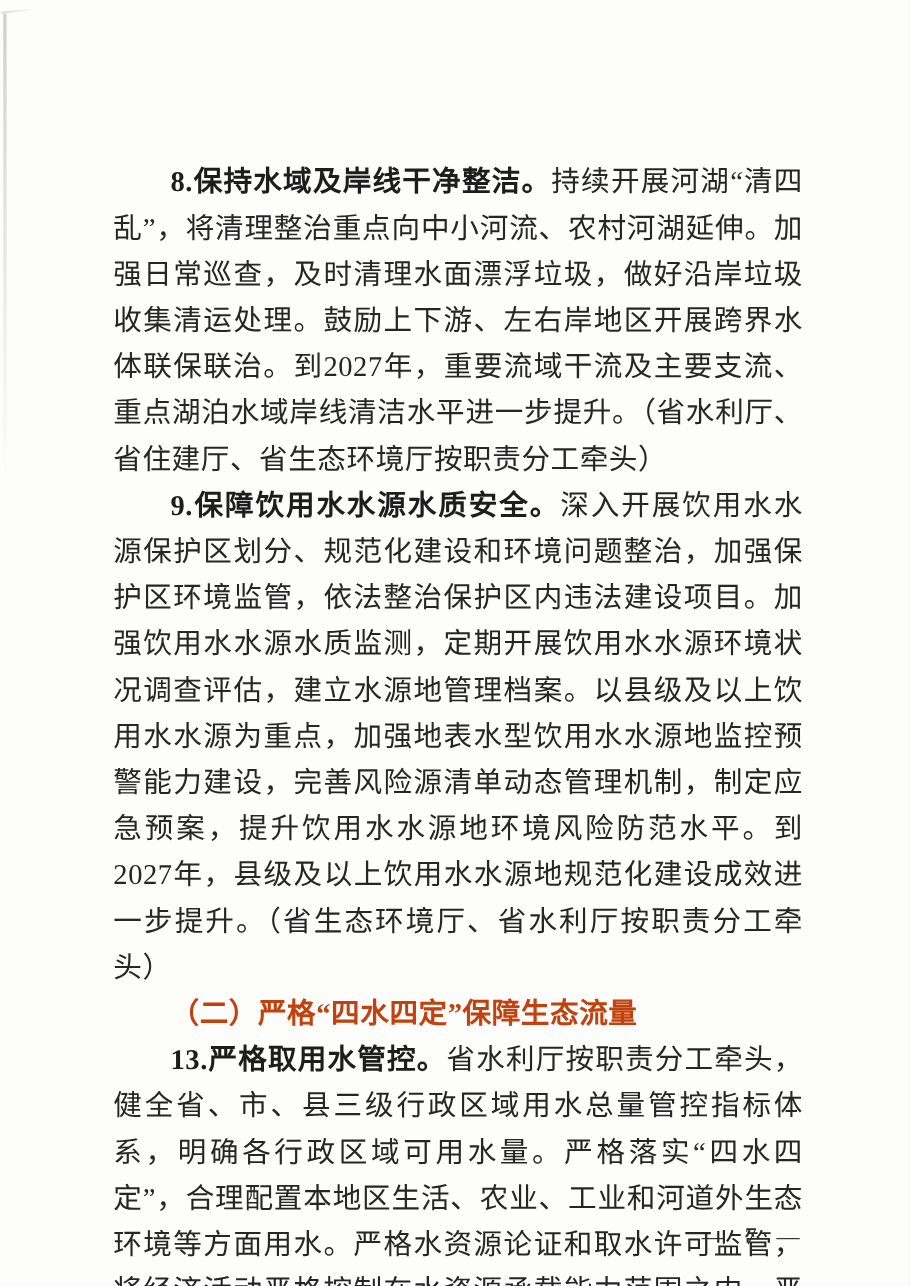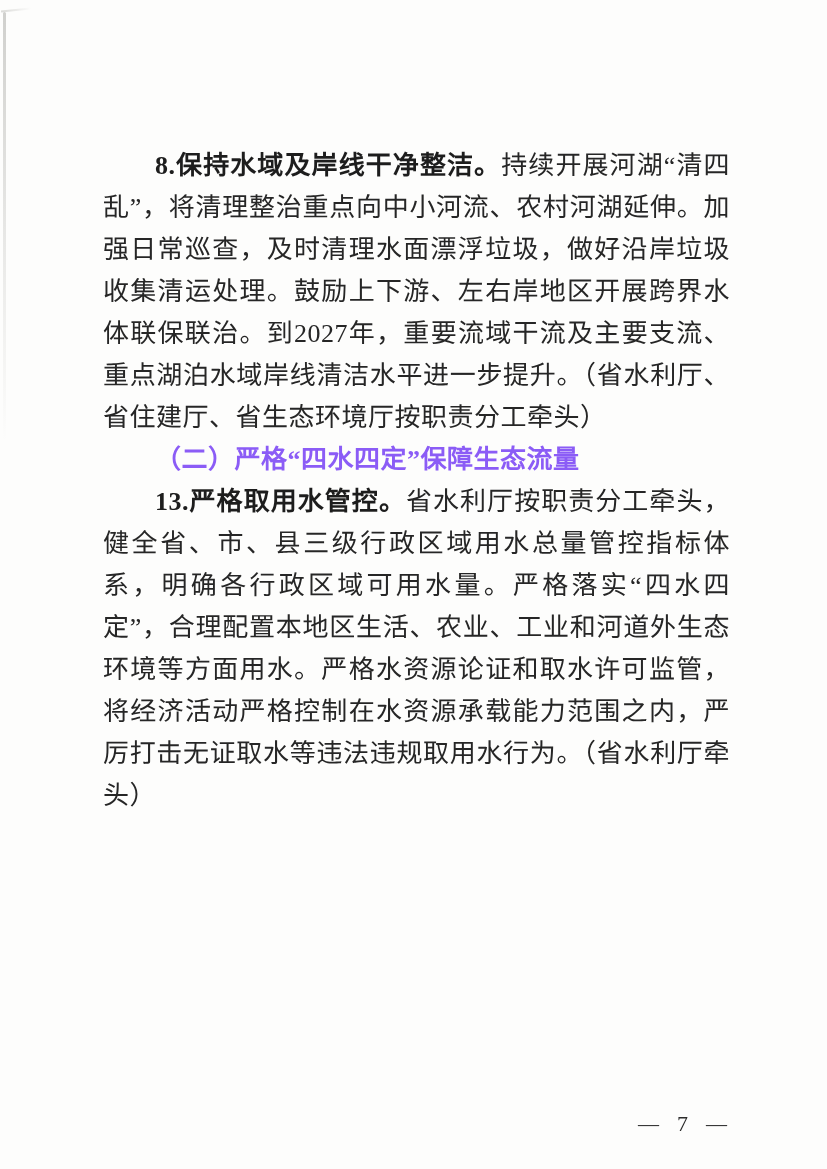--- a/index.html
+++ b/index.html
@@ -52,21 +52,21 @@
   .para {
     margin: 0;
     text-indent: 2em;
   }
   .para .lead {
     font-weight: 700;
     color: #1d1d1d;
   }
   .para.heading b {
     font-weight: 700;
-    color: #8b5cf6;
+    color: #c2410c;
   }
   .page-number {
     position: absolute;
     right: 100px;
     bottom: 32px;
     display: flex;
     align-items: center;
     gap: 18px;
     font-size: 21px;
     color: #2b2b2b;
@@ -80,20 +80,21 @@
 
 <div class="page">
 
   <div class="scan-edge-vertical"></div>
   <div class="scan-edge-corner"></div>
 
   <main class="content">
 
     <p class="para"><b class="lead">8.保持水域及岸线干净整洁。</b><span>持续开展河湖“清四乱”，将清理整治重点向中小河流、农村河湖延伸。加强日常巡查，及时清理水面漂浮垃圾，做好沿岸垃圾收集清运处理。鼓励上下游、左右岸地区开展跨界水体联保联治。到2027年，重要流域干流及主要支流、重点湖泊水域岸线清洁水平进一步提升。（省水利厅、省住建厅、省生态环境厅按职责分工牵头）</span></p>
 
+    <p class="para"><b class="lead">9.保障饮用水水源水质安全。</b><span>深入开展饮用水水源保护区划分、规范化建设和环境问题整治，加强保护区环境监管，依法整治保护区内违法建设项目。加强饮用水水源水质监测，定期开展饮用水水源环境状况调查评估，建立水源地管理档案。以县级及以上饮用水水源为重点，加强地表水型饮用水水源地监控预警能力建设，完善风险源清单动态管理机制，制定应急预案，提升饮用水水源地环境风险防范水平。到2027年，县级及以上饮用水水源地规范化建设成效进一步提升。（省生态环境厅、省水利厅按职责分工牵头）</span></p>
 
     <p class="para heading"><b>（二）严格“四水四定”保障生态流量</b></p>
 
     <p class="para"><b class="lead">13.严格取用水管控。</b><span>省水利厅按职责分工牵头，健全省、市、县三级行政区域用水总量管控指标体系，明确各行政区域可用水量。严格落实“四水四定”，合理配置本地区生活、农业、工业和河道外生态环境等方面用水。严格水资源论证和取水许可监管，将经济活动严格控制在水资源承载能力范围之内，严厉打击无证取水等违法违规取用水行为。（省水利厅牵头）</span></p>
 
   </main>
 
   <div class="page-number">
     <span class="dash">—</span>
     <span class="num">7</span>

